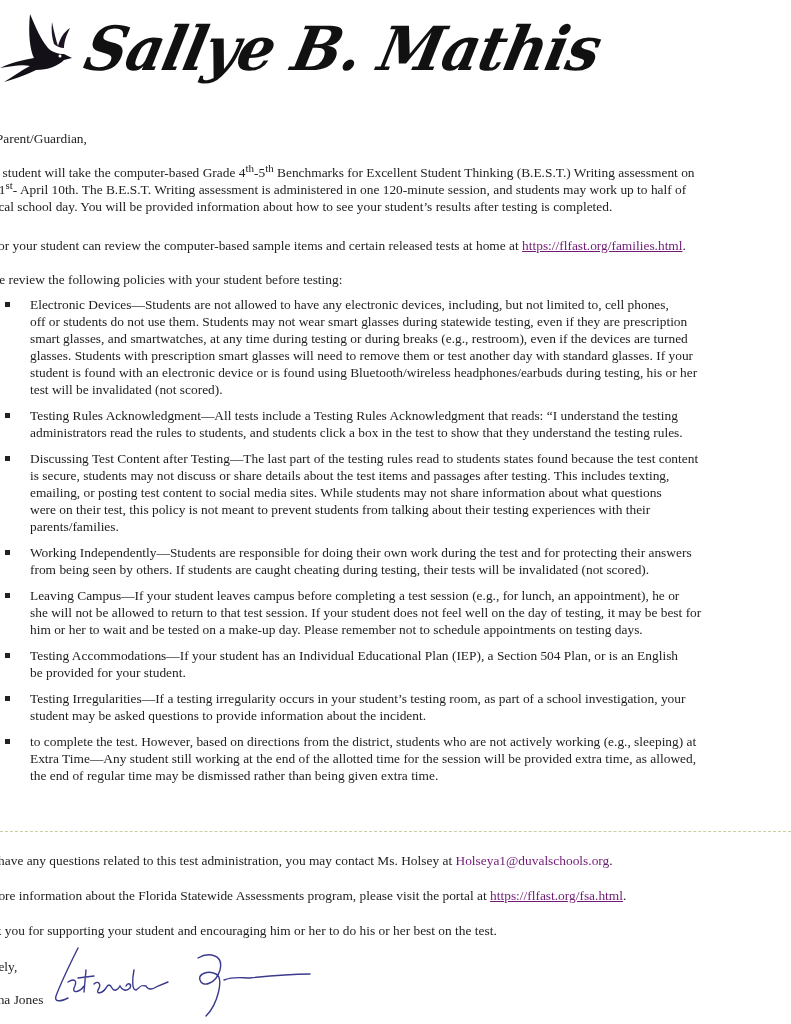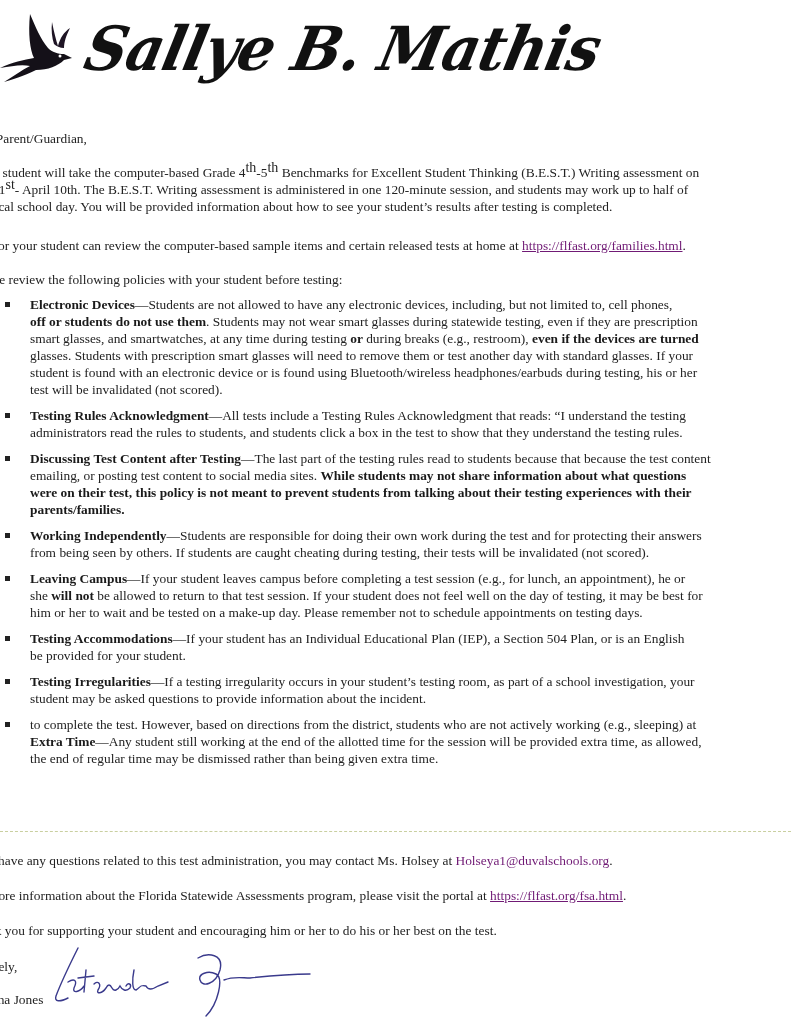--- a/index.html
+++ b/index.html
@@ -55,21 +55,21 @@
       white-space: nowrap;
     }
 
     .text-block {
       position: absolute;
       left: -12px;
       width: 800px;
       white-space: nowrap;
     }
     .p-line { display: block; white-space: nowrap; }
-    sup { font-size: 14px; line-height: 0; vertical-align: 5px; }
+    sup { font-size: 11px; line-height: 0; vertical-align: 5px; }
     a.link {
       color: #701a75;
       text-decoration: underline;
       text-align: center;
     }
 
     .bullets {
       position: absolute;
       left: 0;
       top: 296px;
@@ -85,21 +85,21 @@
       left: 5px;
       top: 6px;
       width: 5px;
       height: 5px;
       background: #222222;
     }
     .bullet-body {
       display: block;
       white-space: nowrap;
     }
-    .b { font-weight: bold; color: #1a1a1a; text-align: center; }
+    .b { font-weight: normal; color: #1a1a1a; text-align: center; }
 
     .divider {
       position: absolute;
       left: 0;
       top: 831px;
       width: 791px;
       height: 0;
       border-top: 1px dashed #c9cfa0;
     }
 
@@ -153,21 +153,22 @@
         <span class="bullet-body"><span>student is found with an electronic device or is found using Bluetooth/wireless headphones/earbuds during testing, his or her</span></span>
         <span class="bullet-body"><span>test will be invalidated (not scored).</span></span>
       </div>
       <div class="bullet">
         <span class="bullet-mark"></span>
         <span class="bullet-body"><span class="b">Testing Rules Acknowledgment</span><span>—All tests include a Testing Rules Acknowledgment that reads: “I understand the testing</span></span>
         <span class="bullet-body"><span>administrators read the rules to students, and students click a box in the test to show that  they understand the testing rules.</span></span>
       </div>
       <div class="bullet">
         <span class="bullet-mark"></span>
-        <span class="bullet-body"><span class="b">Discussing Test Content after Testing</span><span>—The last part of the testing rules read to students because that because the test content</span></span>
+        <span class="bullet-body"><span class="b">Discussing Test Content after Testing</span><span>—The last part of the testing rules read to students states found because the test content</span></span>
+        <span class="bullet-body"><span>is secure, students may not discuss or share details about the test items and passages after testing. This includes texting,</span></span>
         <span class="bullet-body"><span>emailing, or posting test content to social media sites. </span><span class="b">While students may not share information about what questions</span></span>
         <span class="bullet-body"><span class="b">were on their test, this policy is not meant to prevent students from talking about their testing experiences with their</span></span>
         <span class="bullet-body"><span class="b">parents/families.</span></span>
       </div>
       <div class="bullet">
         <span class="bullet-mark"></span>
         <span class="bullet-body"><span class="b">Working Independently</span><span>—Students are responsible for doing their own work during the test and for protecting their answers</span></span>
         <span class="bullet-body"><span>from being seen by others. If students are caught cheating during testing, their tests will be invalidated (not scored).</span></span>
       </div>
       <div class="bullet">

